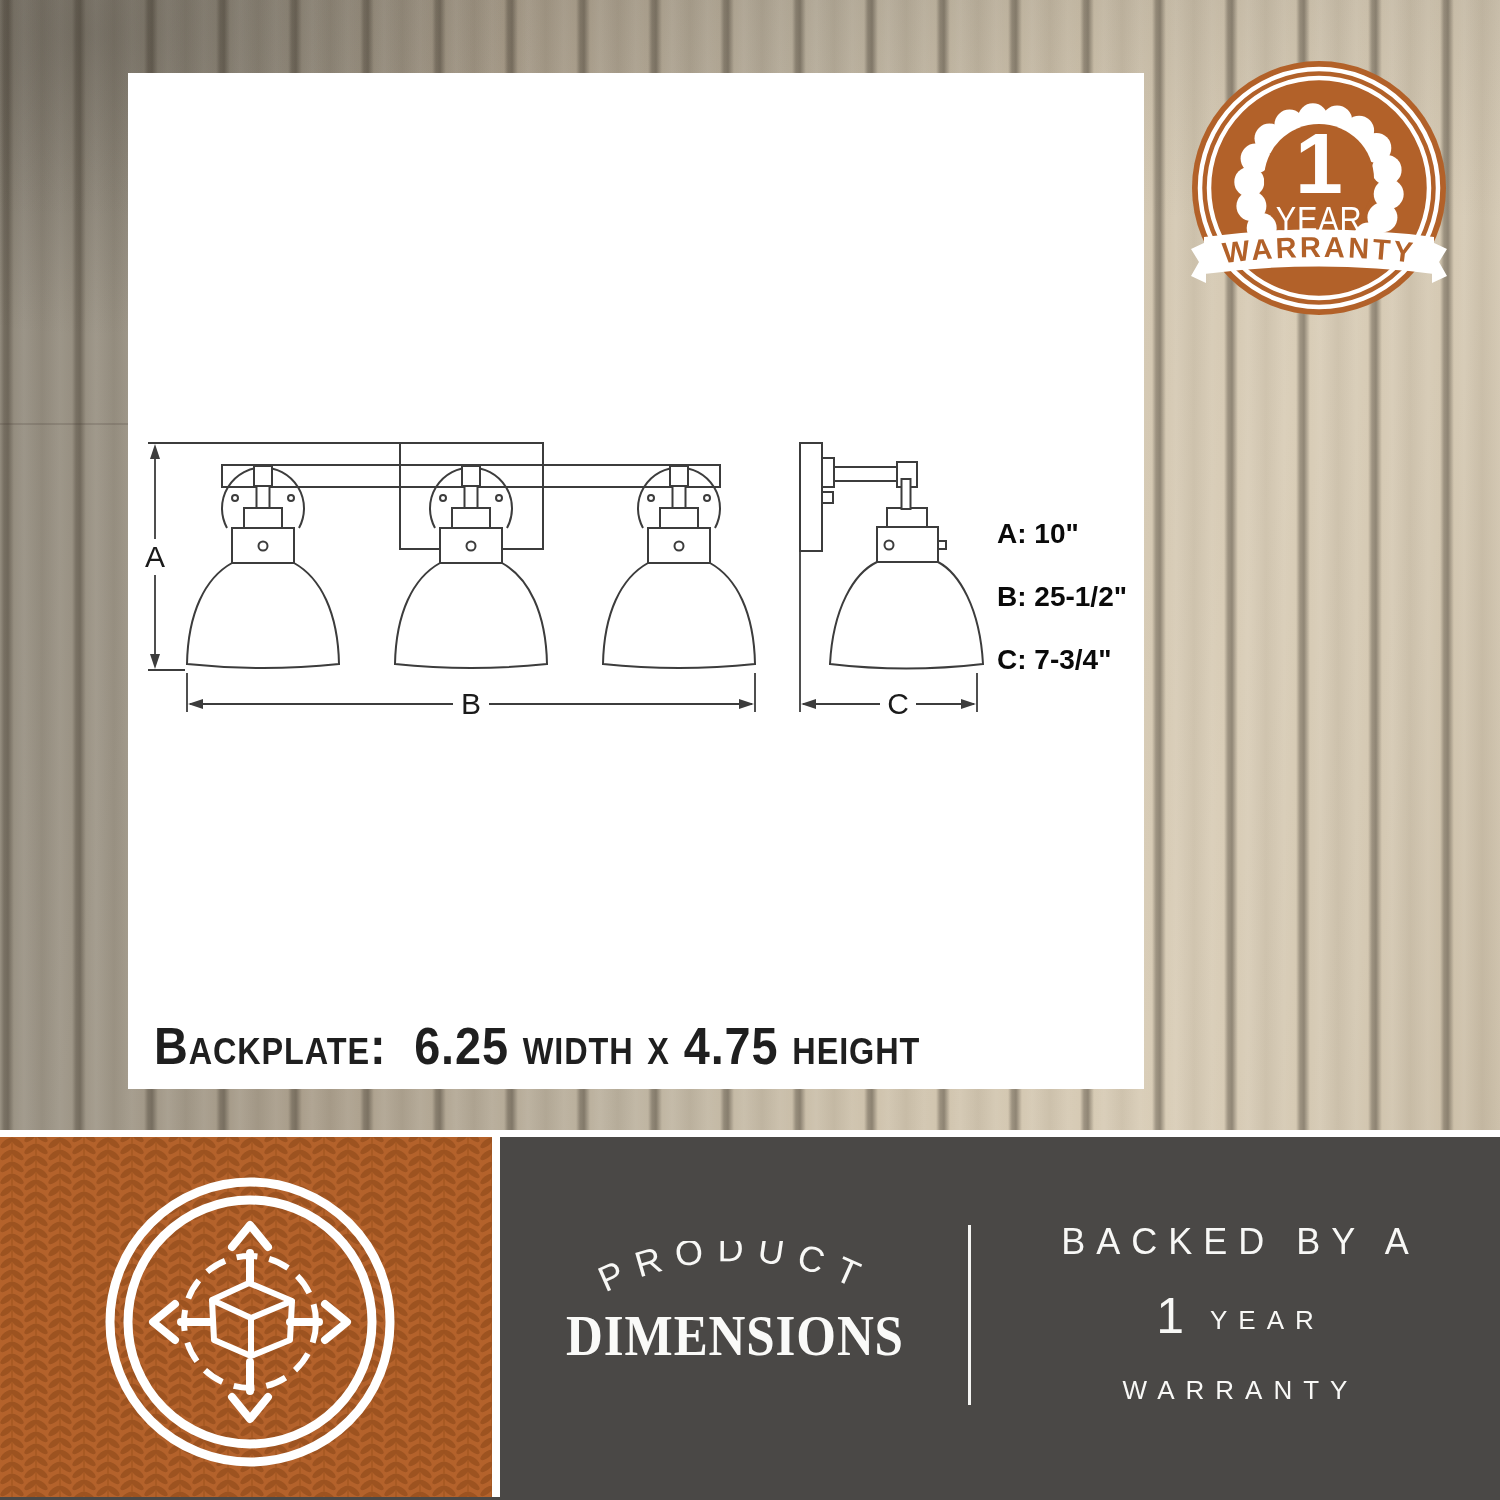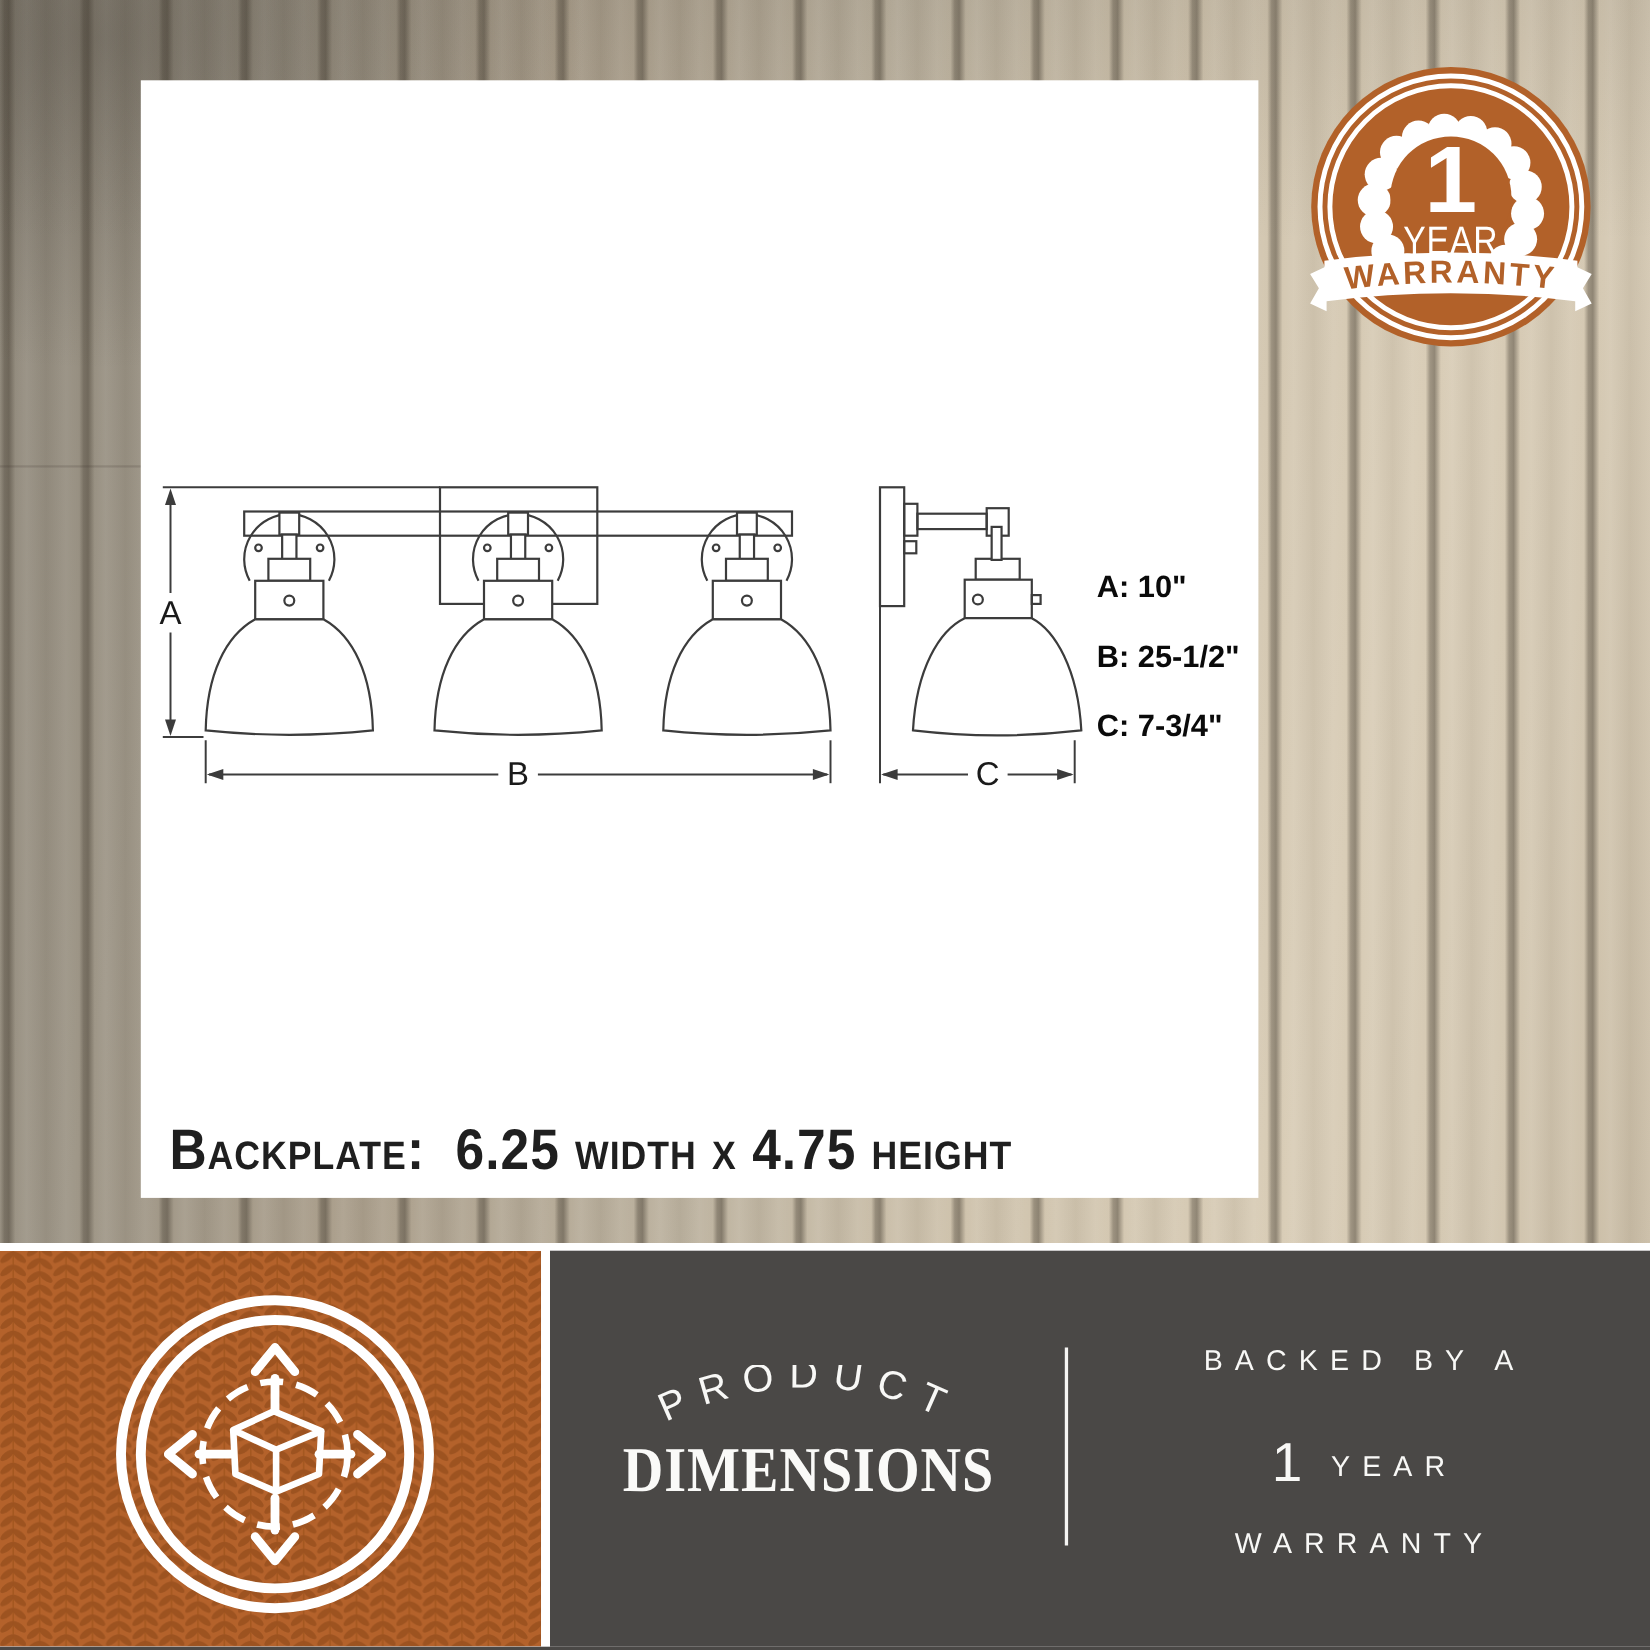--- a/index.html
+++ b/index.html
@@ -52,22 +52,22 @@
   .product-block{position:absolute;left:0;top:0;width:470px;height:360px;}
   .arc-svg{position:absolute;left:60px;top:104px;}
   .arc-svg text{font:400 36px "Liberation Sans",sans-serif;fill:#f8f8f6;letter-spacing:13px;}
   .dimensions-word{position:absolute;left:0;top:170px;width:470px;text-align:center;
       color:#fafaf8;font:700 58px/1 "Liberation Serif",serif;letter-spacing:1px;
       transform:scaleX(0.88);transform-origin:center top;}
   .v-divider{position:absolute;left:468px;top:88px;width:3px;height:180px;background:#f5f5f3;}
 
   .backed-block{position:absolute;left:470px;top:0;width:530px;height:360px;
       text-align:center;color:#f8f8f6;}
-  .backed-l1{padding-top:84px;font-size:26px;letter-spacing:11px;padding-left:11px;}
-  .backed-l2{margin-top:48px;font-size:26px;letter-spacing:11px;padding-left:11px;}
+  .backed-l1{padding-top:84px;font-size:36px;letter-spacing:11px;padding-left:11px;}
+  .backed-l2{margin-top:24px;font-size:26px;letter-spacing:11px;padding-left:11px;}
   .backed-l2 .one{font-size:50px;letter-spacing:0;vertical-align:-4px;}
   .backed-l2 .yr{margin-left:26px;}
   .backed-l3{margin-top:30px;font-size:26px;letter-spacing:11px;padding-left:11px;}
 </style>
 </head>
 <body>
 
 <div class="page">
 
   <div class="wood"></div>

